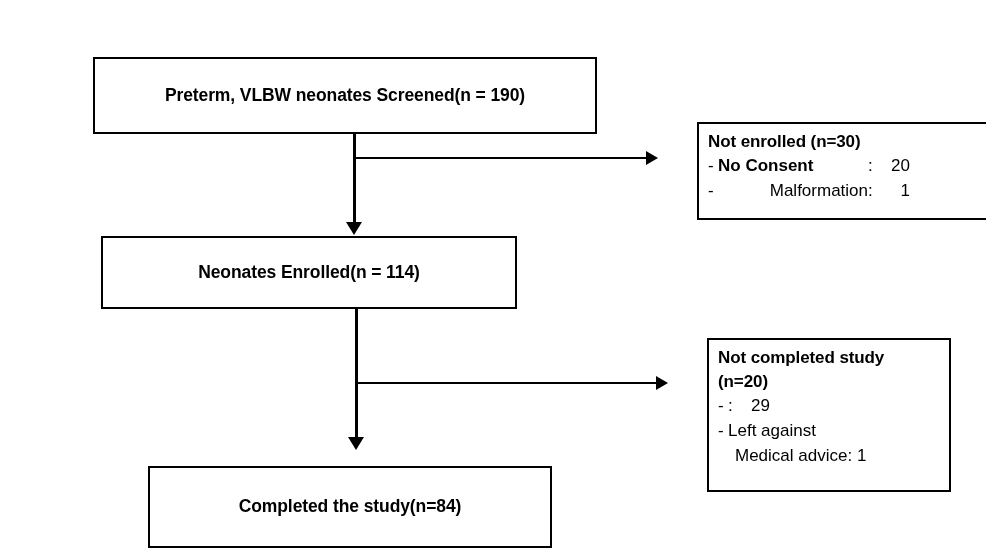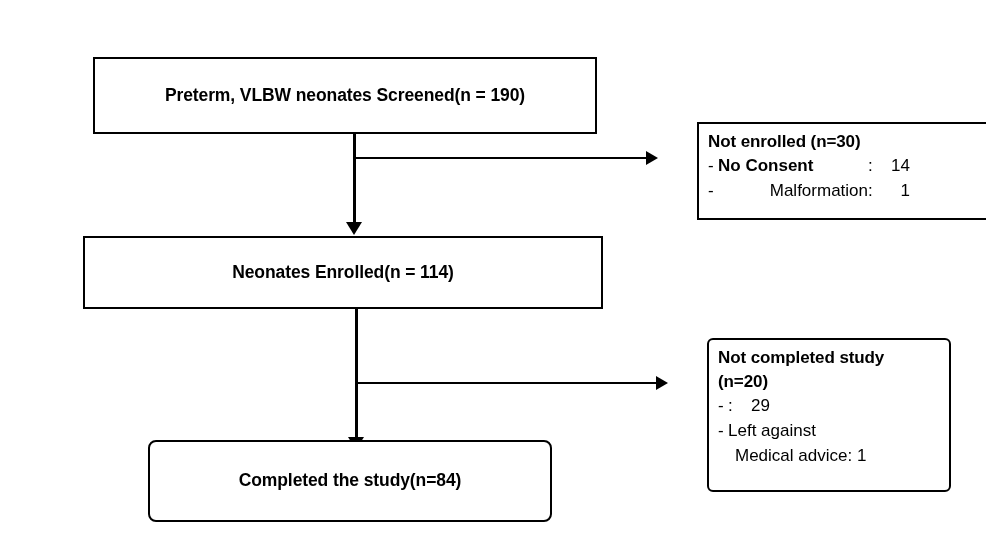--- a/index.html
+++ b/index.html
@@ -124,54 +124,54 @@
 
   <div class="hline" style="left:355px; top:157px; width:291px; height:2px;"></div>
   <div class="arrow-right" style="left:646px; top:151px;"></div>
 
   <div class="box box-left" style="left:660px; top:122px; width:318px; height:98px;">
     <div class="head-line">Not enrolled (n=30)</div>
     <div class="item-row">
       <span class="item-dash">-</span>
       <span class="item-label" style="width:150px;font-weight:bold;">No Consent</span>
       <span class="item-colon" style="width:16px;">:</span>
-      <span class="item-value" style="width:26px;">14</span>
+      <span class="item-value" style="width:26px;">20</span>
     </div>
     <div class="item-row">
       <span class="item-dash">-</span>
       <span class="item-label" style="width:150px;text-align:right;">Malformation</span>
       <span class="item-colon" style="width:16px;">:</span>
       <span class="item-value" style="width:26px;">1</span>
     </div>
   </div>
 
-  <div class="box box-center" style="left:83px; top:236px; width:520px; height:73px;">
+  <div class="box box-center" style="left:101px; top:236px; width:416px; height:73px;">
     <div class="title-line">Neonates Enrolled</div>
     <div class="title-line">(n = 114)</div>
   </div>
 
   <div class="vline" style="left:355px; top:309px; width:3px; height:130px;"></div>
   <div class="arrow-down" style="left:348px; top:437px;"></div>
 
   <div class="hline" style="left:357px; top:382px; width:299px; height:2px;"></div>
   <div class="arrow-right" style="left:656px; top:376px;"></div>
 
-  <div class="box box-left" style="left:670px; top:338px; width:244px; height:154px;border-radius:6px;">
+  <div class="box box-left" style="left:670px; top:338px; width:244px; height:154px;">
     <div class="head-line">Not completed study</div>
     <div class="head-line">(n=20)</div>
     <div class="item-row">
       <span class="item-dash">-</span>
       <span class="item-colon" style="width:16px;">:</span>
       <span class="item-value" style="width:26px;">29</span>
     </div>
     <div class="item-row">
       <span class="item-dash">-</span>
       <span class="item-label" style="width:170px;">Left against</span>
     </div>
     <div class="item-cont">Medical advice: 1</div>
   </div>
 
-  <div class="box box-center" style="left:148px; top:440px; width:404px; height:82px;border-radius:8px;">
+  <div class="box box-center" style="left:148px; top:466px; width:404px; height:82px;">
     <div class="title-line">Completed the study</div>
     <div class="title-line">(n=84)</div>
   </div>
 
 </div>
 
 </body></html>

